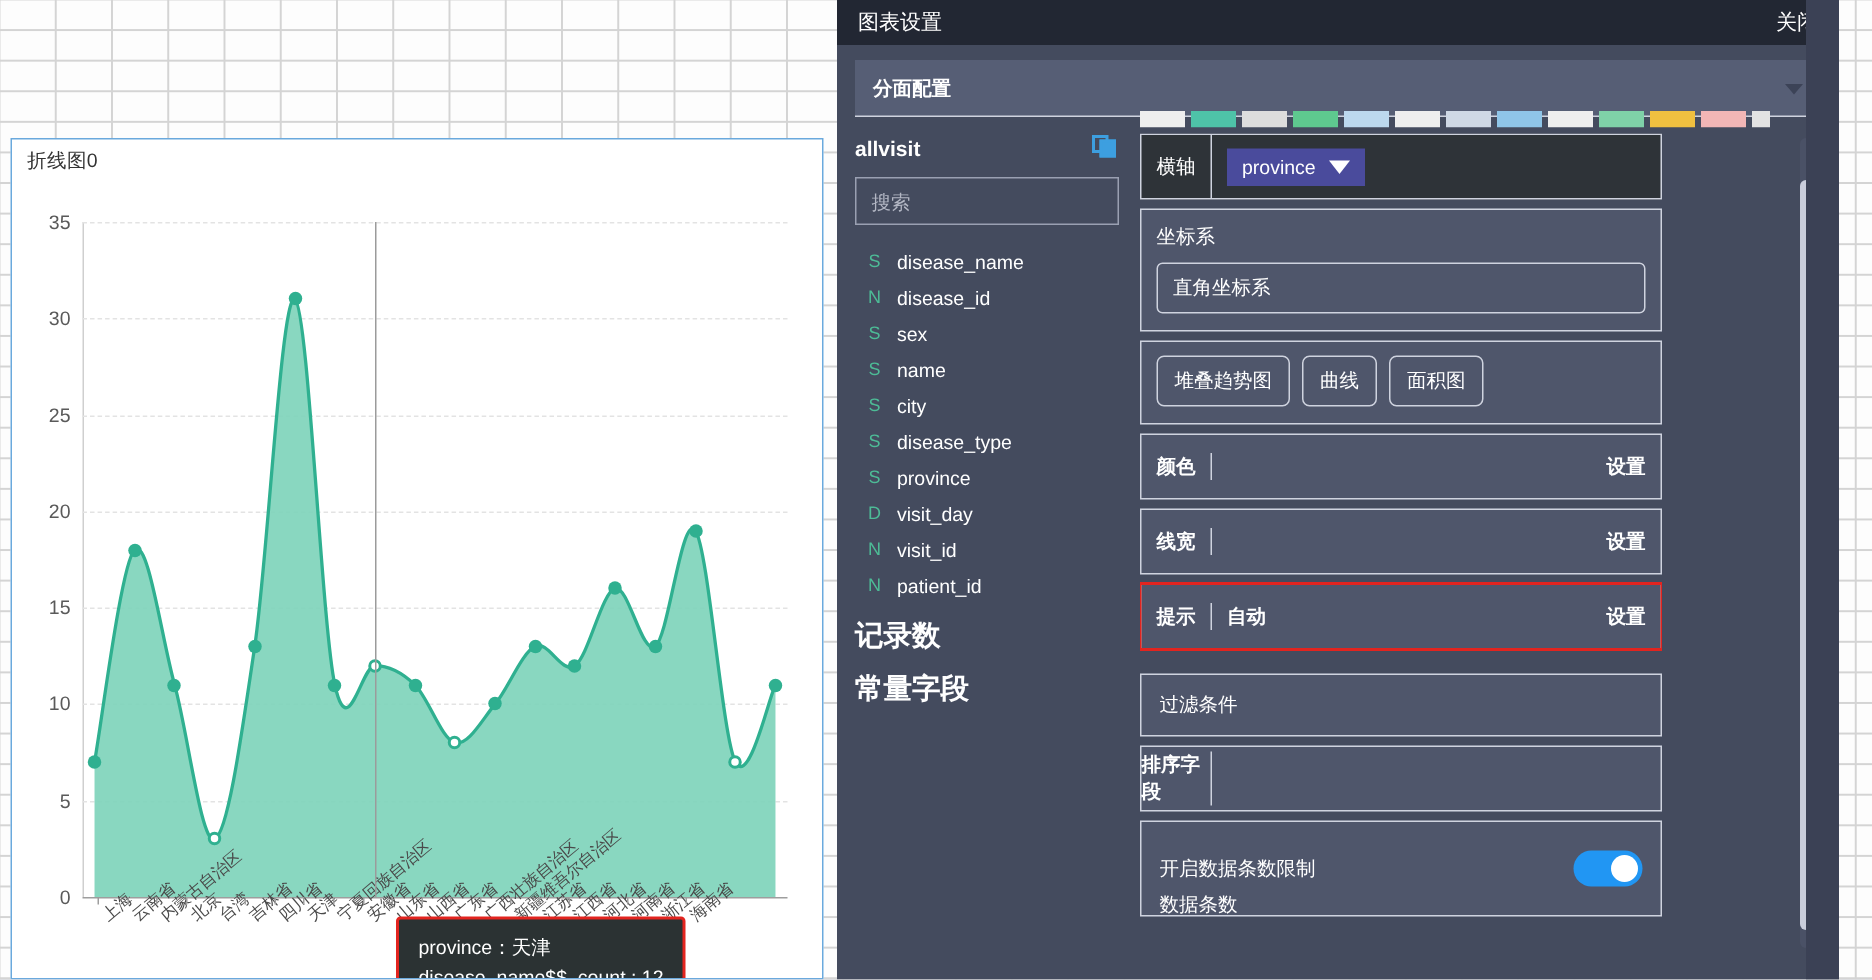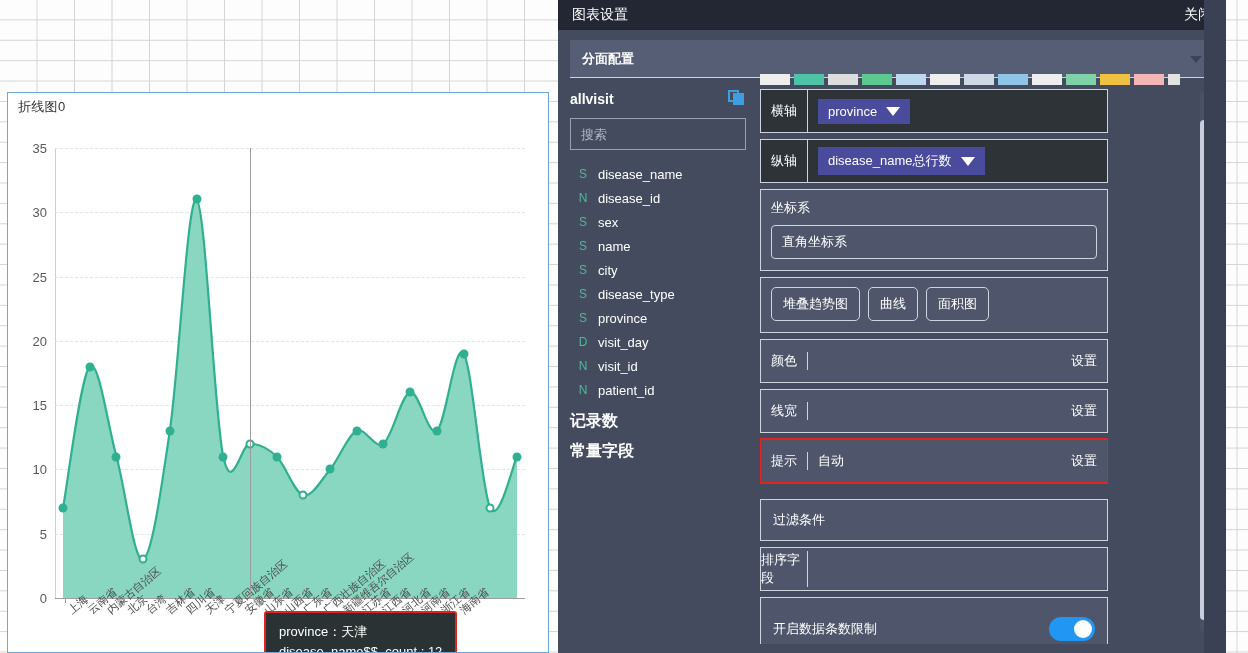--- a/index.html
+++ b/index.html
@@ -139,21 +139,21 @@
   .field-list { margin-top: 12px; }
   .field-row {
     display: flex; align-items: center; height: 24px;
     font-size: 13px; color: #ffffff; cursor: pointer;
   }
   .field-type {
     width: 26px; text-align: center; color: #4dbb96;
     font-size: 12px; margin-right: 2px; flex: none;
   }
   .meta-row {
-    margin-top: 9px; font-size: 16px; font-weight: bold; color: #ffffff; cursor: pointer;
+    margin-top: 9px; font-size: 19px; font-weight: bold; color: #ffffff; cursor: pointer;
   }
 
   
   .settings {
     position: relative;
     width: 452px; padding: 0 16px 0 0;
   }
   .thumb-strip {
     position: absolute; left: 2px; top: -4px;
     width: 420px; height: 11px; display: flex; gap: 4px; overflow: hidden;
@@ -197,21 +197,21 @@
   .block .block-title { font-size: 13px; margin-bottom: 8px; }
   .inner-field {
     border: 1px solid #cfd3df; border-radius: 4px; height: 34px;
     display: flex; align-items: center; padding: 0 10px; font-size: 13px;
   }
   .btn-group { display: flex; gap: 8px; }
   .obtn {
     border: 1px solid #cfd3df; border-radius: 5px; padding: 7px 11px;
     color: #ffffff; font-size: 13px; cursor: pointer;
   }
-  .srow.plain { align-items: center; }
+  .srow.plain { align-items: center; font-weight: bold; }
   .srow.tall { min-height: 42px; margin-top: 16px; }
   .srow.single {
     display: flex; align-items: center; padding: 0 12px; color: #ffffff; font-size: 13px;
   }
   .highlight-box { outline: 2px solid #e2241f; outline-offset: -1px; }
   .toggle-row {
     border: 1px solid #cfd3df; margin-bottom: 6px; background: #4f566b;
     height: 64px; padding: 0 12px; display: flex; align-items: center;
     justify-content: space-between; color: #ffffff; font-size: 13px;
     position: relative;
@@ -434,29 +434,20 @@
           <div class="srow dark">
             <div class="lbl">横轴</div>
             <div class="val">
               <span class="pill">
                 <span>province</span>
                 <span class="tri"></span>
               </span>
             </div>
           </div>
 
-          <div class="srow dark">
-            <div class="lbl">纵轴</div>
-            <div class="val">
-              <span class="pill">
-                <span>disease_name总行数</span>
-                <span class="tri"></span>
-              </span>
-            </div>
-          </div>
 
           <div class="block">
             <div class="block-title">坐标系</div>
             <div class="inner-field">
               <span>直角坐标系</span>
             </div>
           </div>
 
           <div class="block">
             <div class="btn-group" id="chart-option-buttons">

